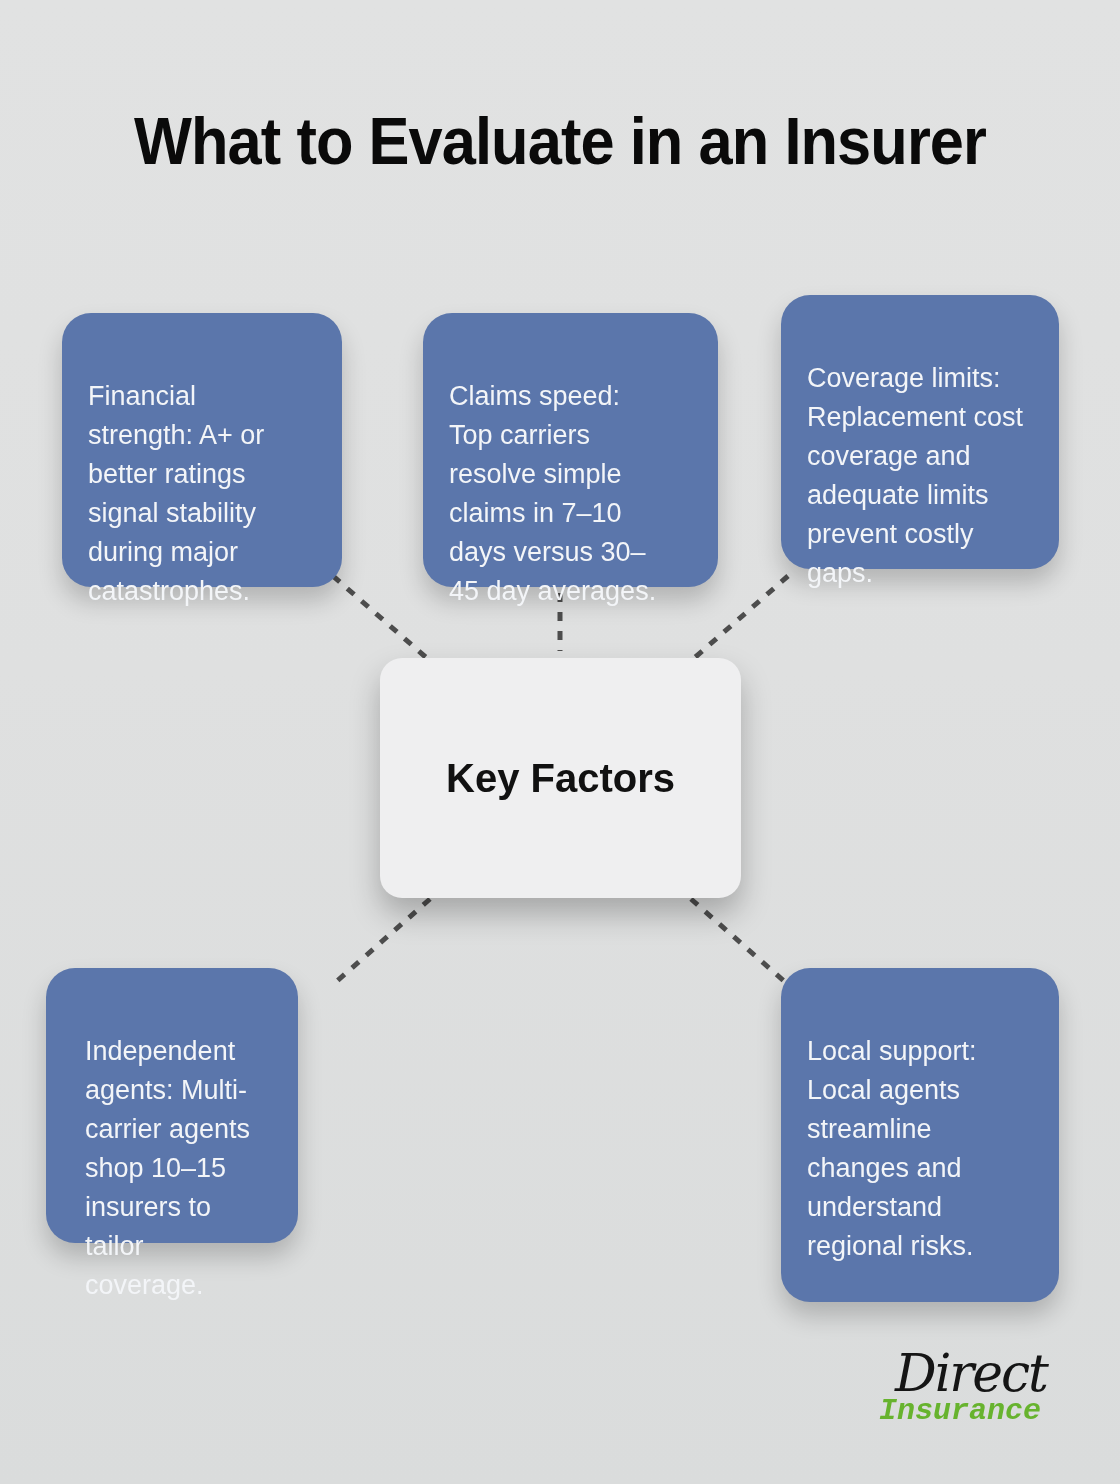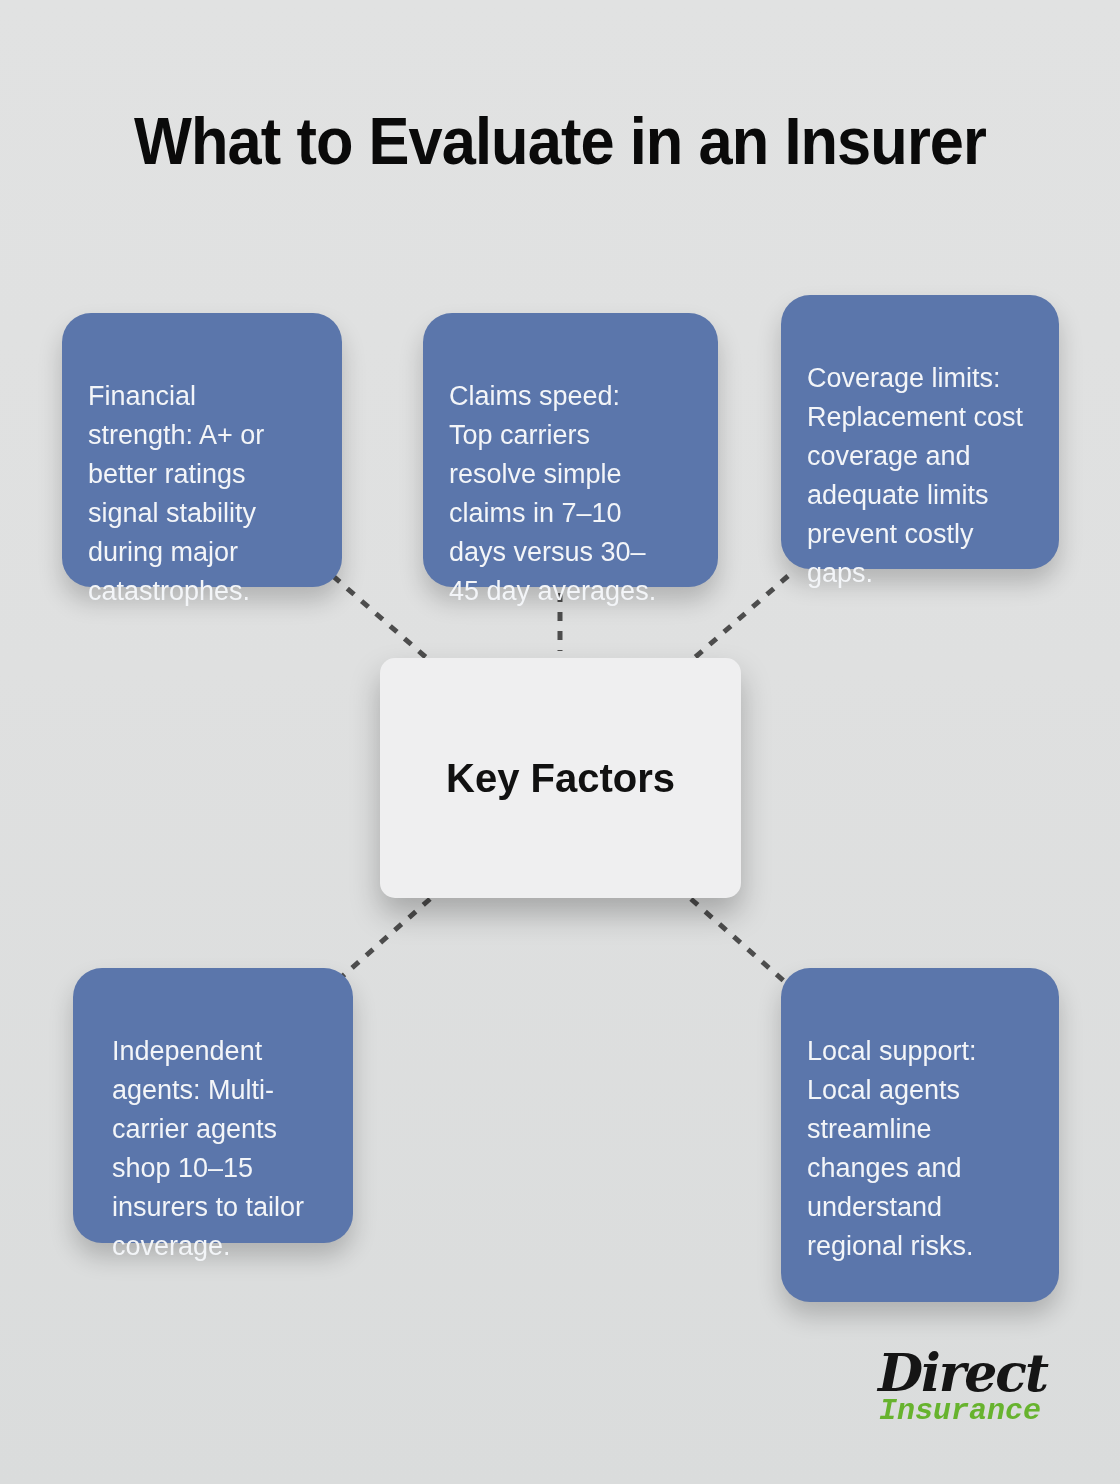--- a/index.html
+++ b/index.html
@@ -63,30 +63,30 @@
     padding:25px 22px 0 26px;
     color:var(--factor-text);
     font-size:27px;
     line-height:39px;
     white-space:pre-line;
     box-shadow:0 14px 24px rgba(0,0,0,0.20);
   }
   .b1{left:62px;  top:313px; width:280px;}
   .b2{left:423px; top:313px; width:295px;}
   .b3{left:781px; top:295px;}
-  .b4{left:73px;  top:968px; width:280px; height:275px;padding-left:39px;}
+  .b4{left:46px;  top:968px; width:252px; height:275px;padding-left:39px;}
   .b5{left:781px; top:968px; height:334px;}
   .center-node{
     position:absolute;
     left:380px;
     top:658px;
     width:361px;
     height:240px;
     background:var(--center-bg);
-    border-radius:15px;
+    border-radius:22px;
     box-shadow:0 16px 30px rgba(0,0,0,0.25);
     display:flex;
     align-items:center;
     justify-content:center;
   }
   .center-label{
     font-size:40px;
     font-weight:700;
     color:var(--center-text);
     letter-spacing:0px;
@@ -95,21 +95,21 @@
     position:absolute;
     right:73px;
     top:1346px;
     display:flex;
     flex-direction:column;
     align-items:flex-end;
   }
   .brand-name{
     font-family:"DejaVu Serif","Liberation Serif",serif;
     font-style:italic;
-    font-weight:700;
+    font-weight:400;
     font-size:52px;
     line-height:54px;
     letter-spacing:-2px;
     color:var(--logo-primary);
     text-align:center;
   }
   .brand-subtitle{
     font-family:Liberation Mono, monospace;
     font-style:italic;
     font-weight:600;

